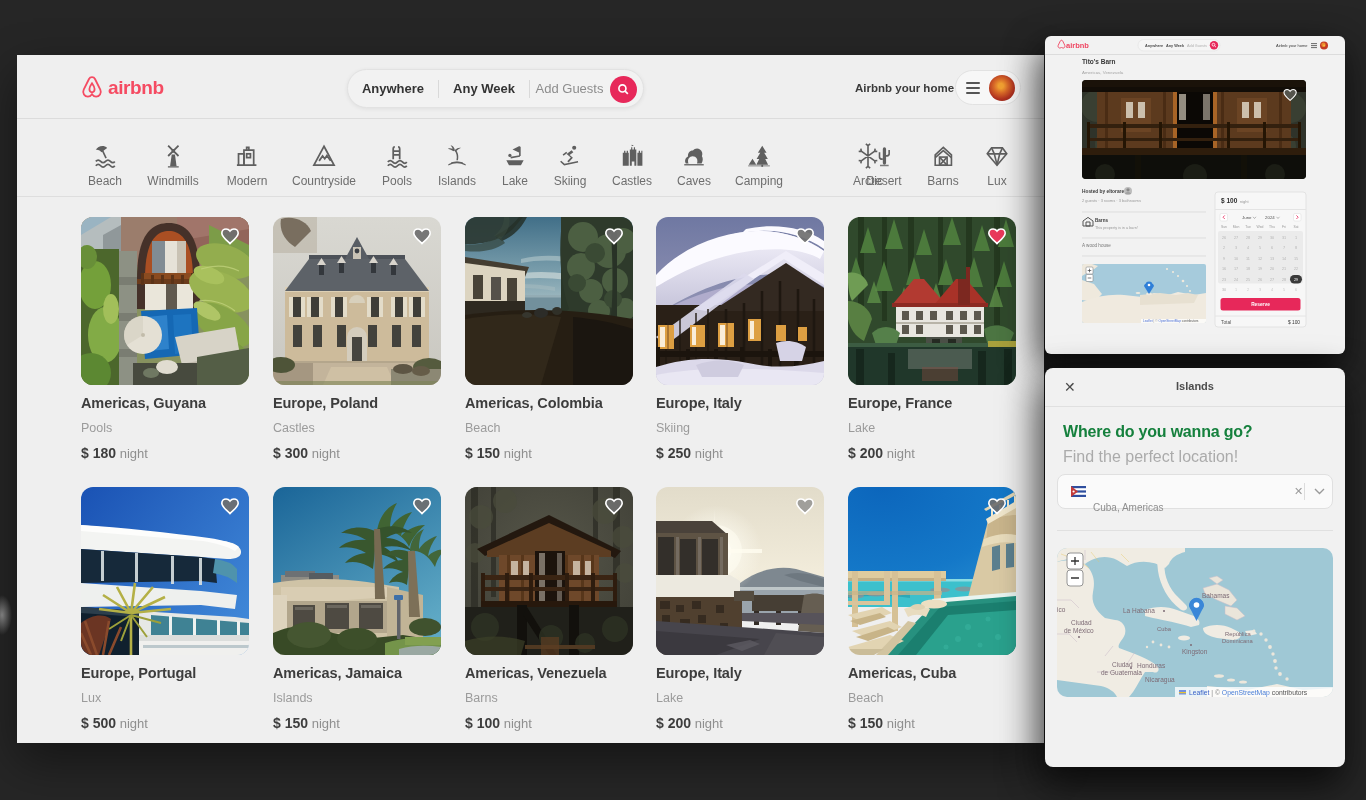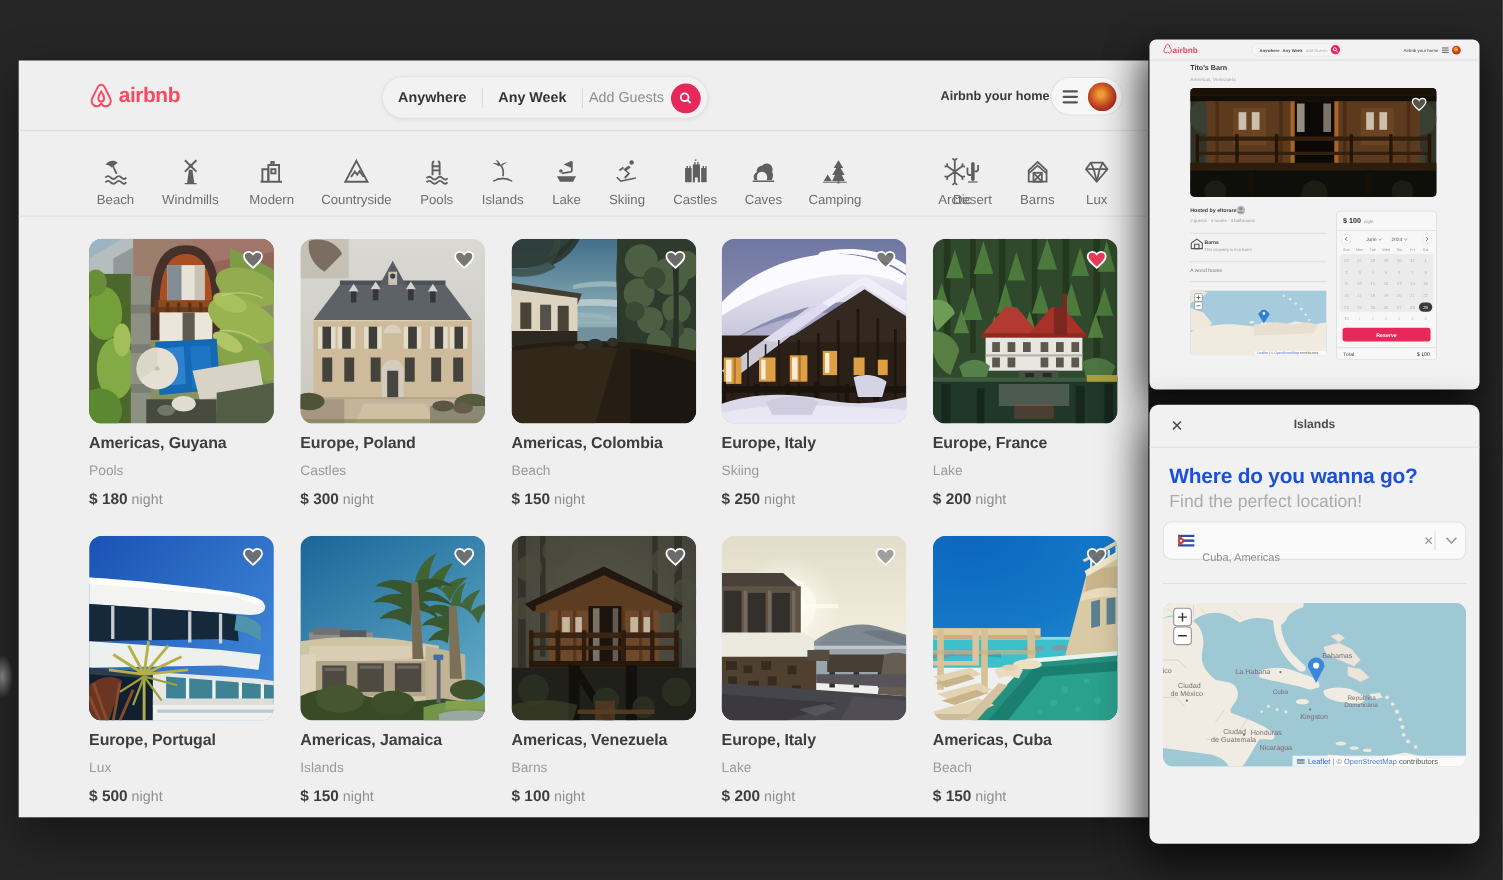--- a/index.html
+++ b/index.html
@@ -1078,21 +1078,21 @@
   <line x1="170" y1="280" x2="261" y2="280" stroke="#e4e4e4"></line>
   <text x="176" y="288" font-size="4.8" fill="#555">Total</text>
   <text x="255" y="288" font-size="4.8" fill="#333" text-anchor="end">$ 100</text>
 </svg>
 </div>
 
 <div style="position:absolute;left:1045px;top:368px;width:300px;height:399px;background:#f1f1f1;border-radius:8px;box-shadow:-8px 12px 34px rgba(0,0,0,.45),0 18px 44px rgba(0,0,0,.5)">
   <div style="position:absolute;left:19px;top:11px;font-size:14px;color:#4a4a4a">✕</div>
   <div style="position:absolute;left:0;top:12px;width:100%;text-align:center;font-size:11px;font-weight:bold;color:#4c4c4c">Islands</div>
   <div style="position:absolute;left:0;top:38px;width:100%;height:1px;background:#e0e0e0"></div>
-  <div style="position:absolute;left:18px;top:55px;font-size:19px;font-weight:bold;color:#1d4ed8;letter-spacing:-.2px">Where do you wanna go?</div>
+  <div style="position:absolute;left:18px;top:55px;font-size:16px;font-weight:bold;color:#15803d;letter-spacing:-.2px">Where do you wanna go?</div>
   <div style="position:absolute;left:18px;top:80px;font-size:16px;color:#ababab">Find the perfect location!</div>
   <div style="position:absolute;left:12px;top:106px;width:276px;height:35px;background:#fafafa;border:1px solid #e0e0e0;border-radius:8px"></div>
   <svg style="position:absolute;left:26px;top:118px" width="15" height="11" viewBox="0 0 15 11">
       <rect width="15" height="11" fill="#fff"></rect>
       <rect y="0" width="15" height="2.2" fill="#2e4e9e"></rect>
       <rect y="4.4" width="15" height="2.2" fill="#2e4e9e"></rect>
       <rect y="8.8" width="15" height="2.2" fill="#2e4e9e"></rect>
       <path d="M0 0l7 5.5L0 11z" fill="#c23a3a"></path>
       <circle cx="2.6" cy="5.5" r="1.1" fill="#fff"></circle>
     </svg>

